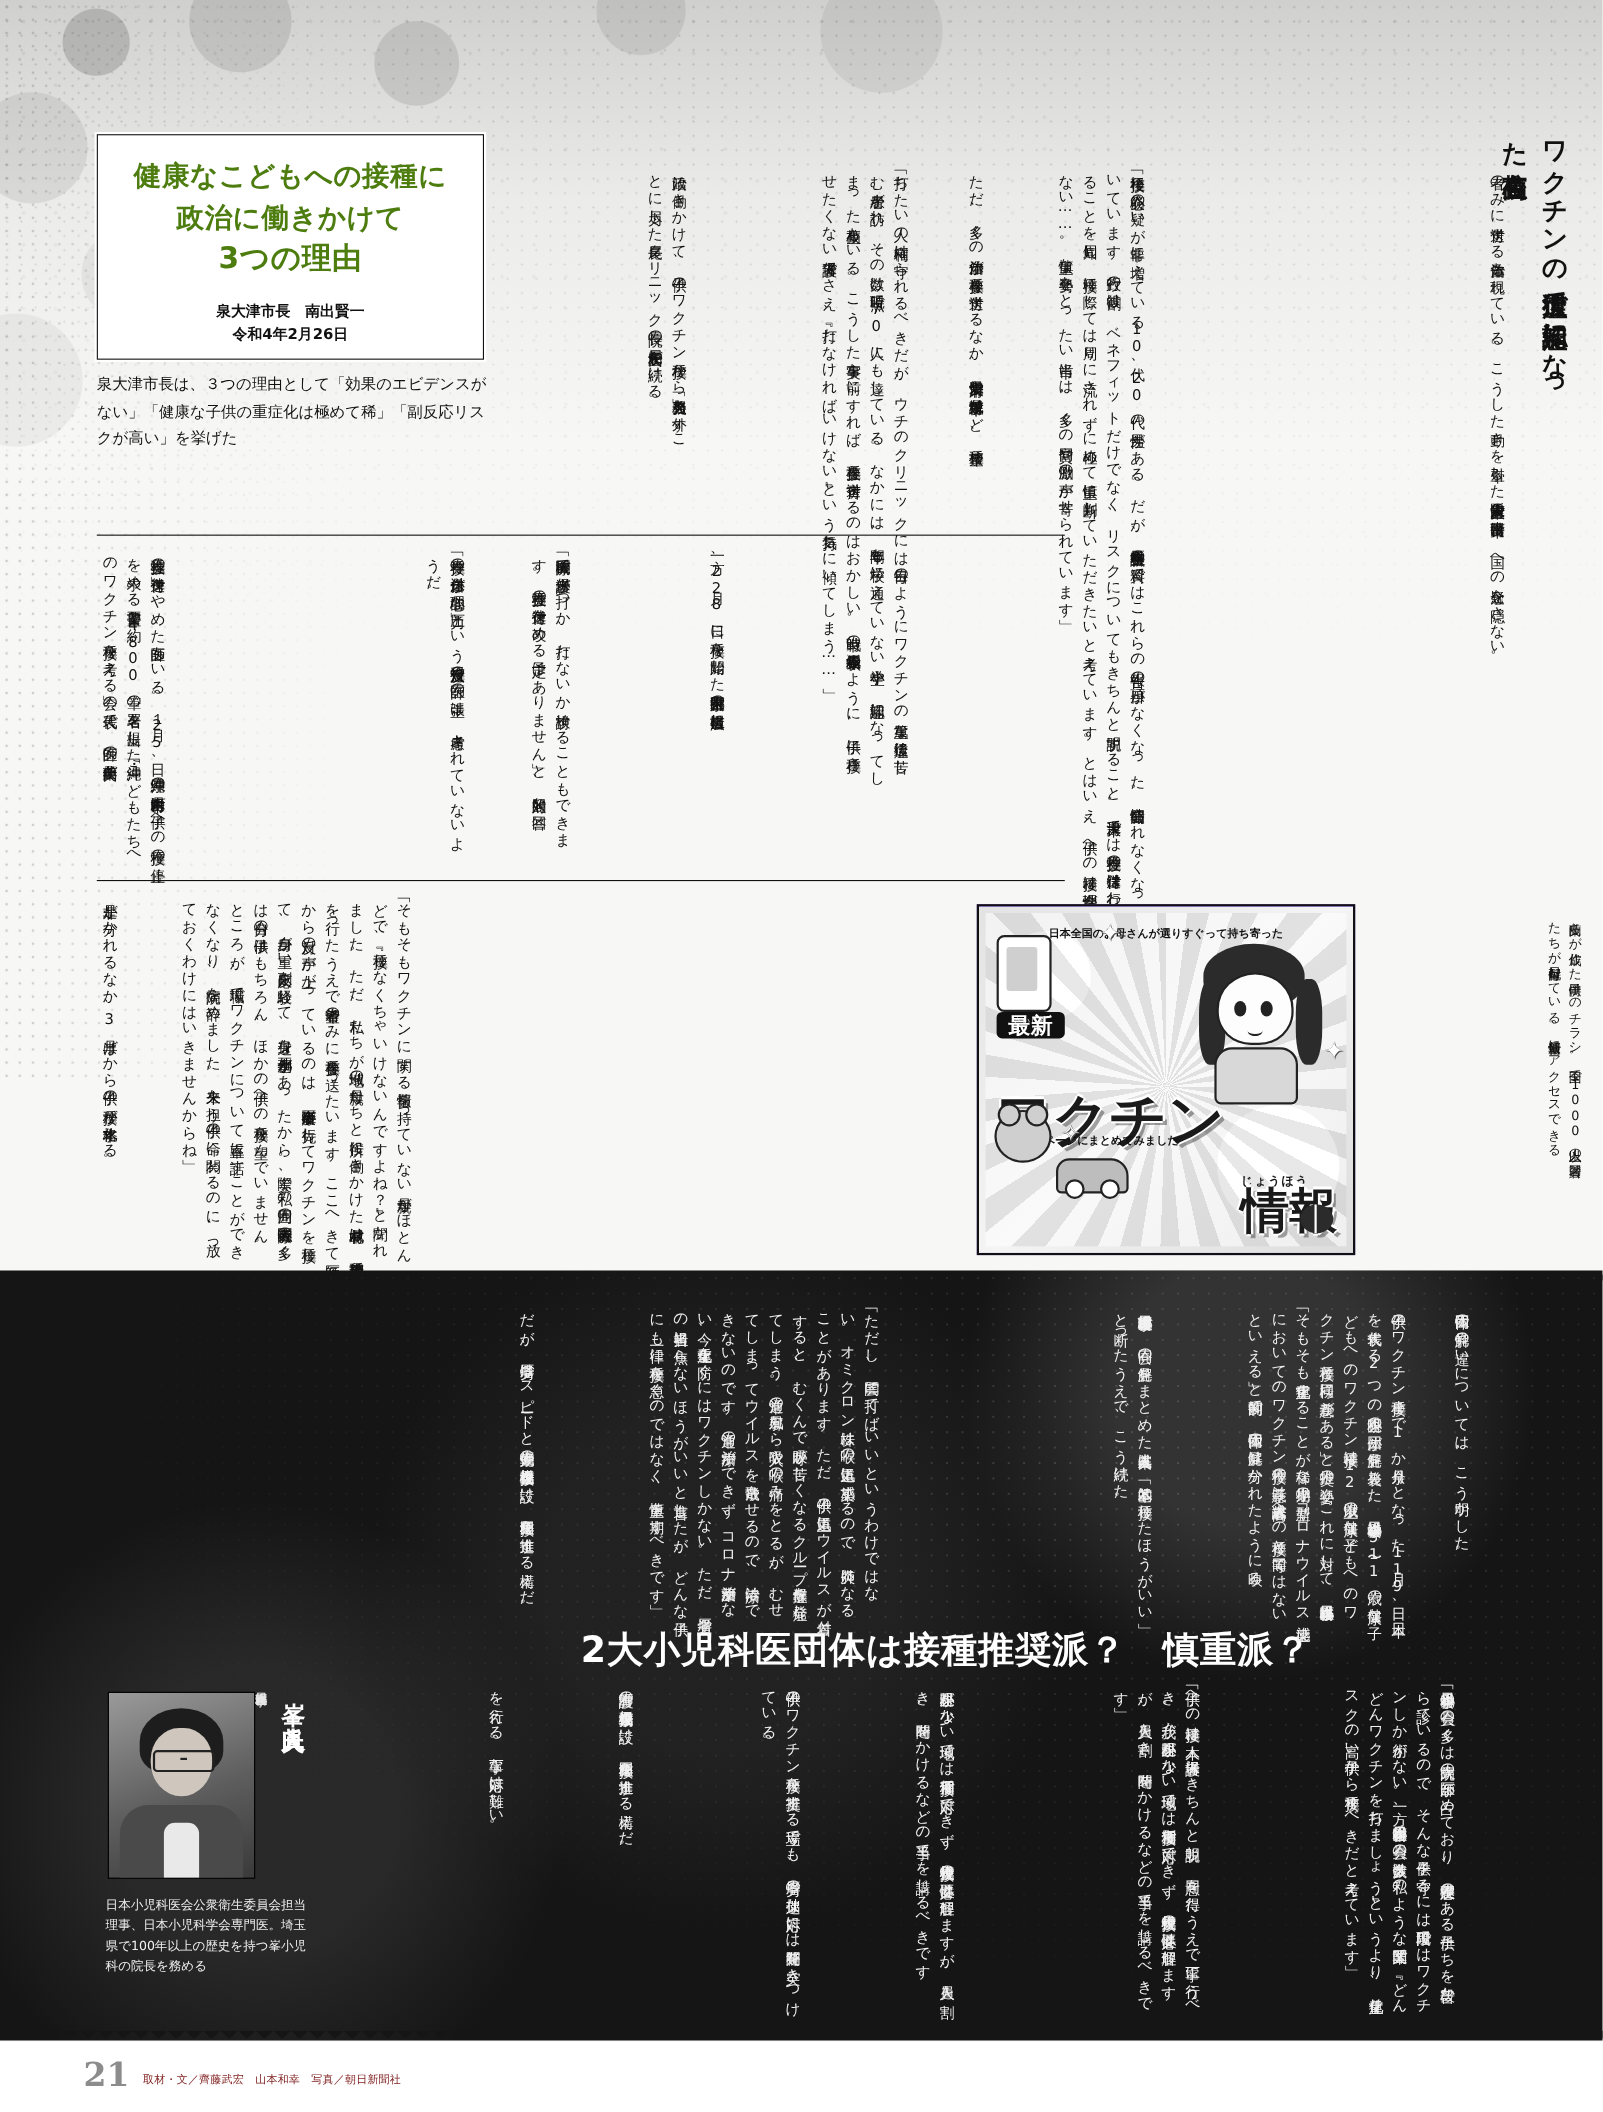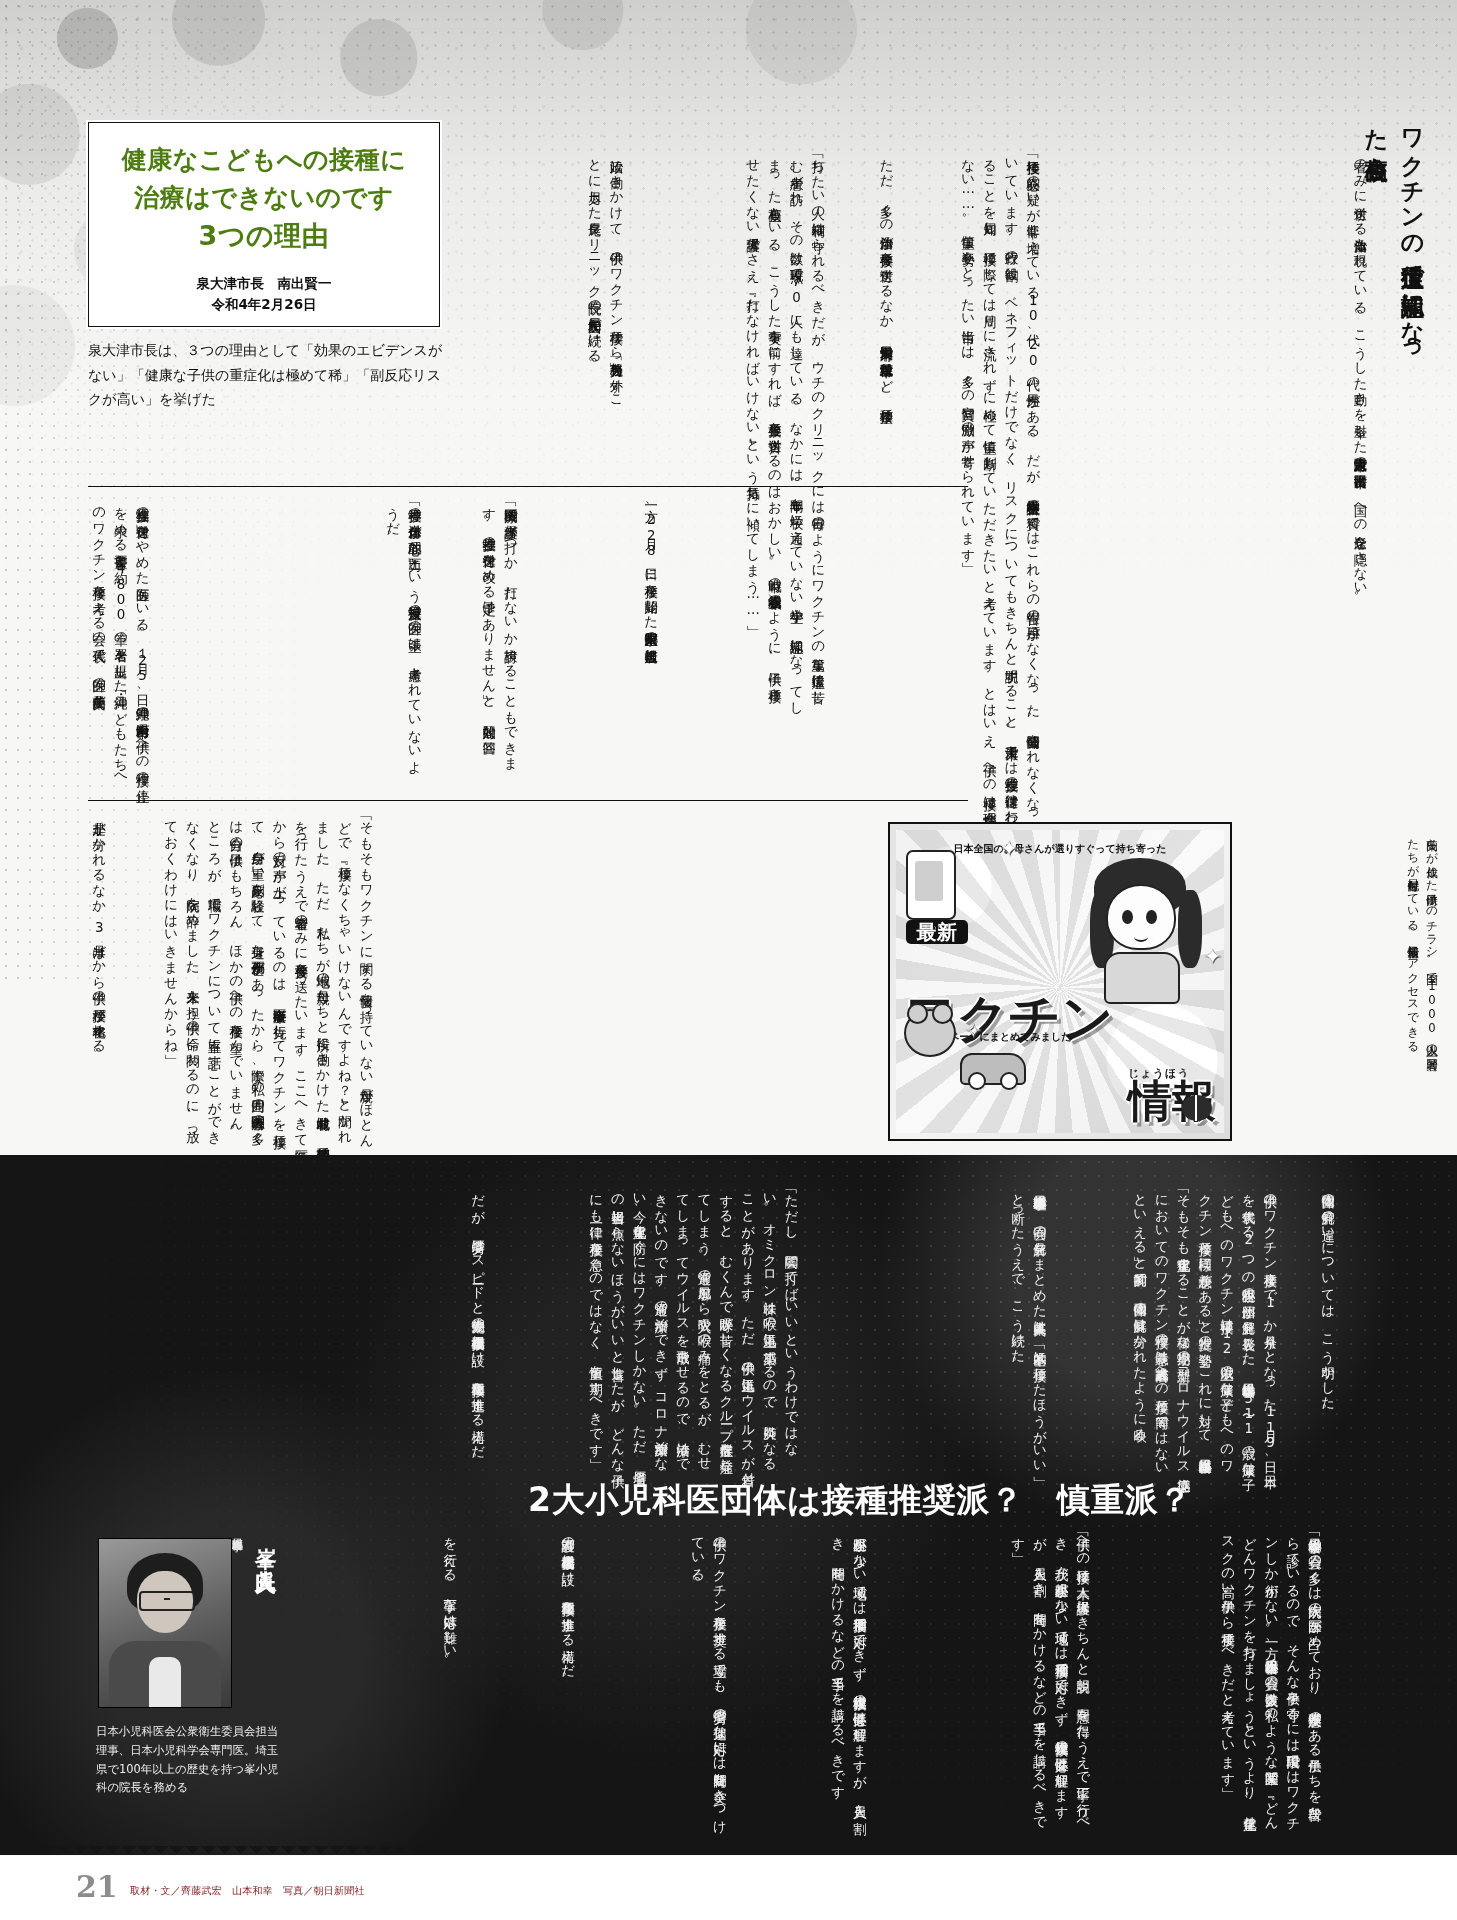--- a/index.html
+++ b/index.html
@@ -532,21 +532,21 @@
   <div class="bg-texture"></div>
   <div class="bg-dots"></div>
   <div class="bg-dots-left"></div>
 
   <div class="title-vert">
     <div class="vt">ワクチンの後遺症で認知症になった高校生も</div>
   </div>
 
   <div class="headline-box">
     <div class="headline-line">健康なこどもへの接種に</div>
-    <div class="headline-line">治療はできないのです</div>
+    <div class="headline-line">政治に働きかけて</div>
     <div class="headline-line num">3つの理由</div>
     <div class="byline">
       <div>泉大津市長　南出賢一</div>
       <div>令和4年2月26日</div>
     </div>
   </div>
 
   <div class="deck">泉大津市長は、３つの理由として「効果のエビデンスがない」「健康な子供の重症化は極めて稀」「副反応リスクが高い」を挙げた</div>
 
   <div class="col" style="right:86px; top:150px; height:650px;">

